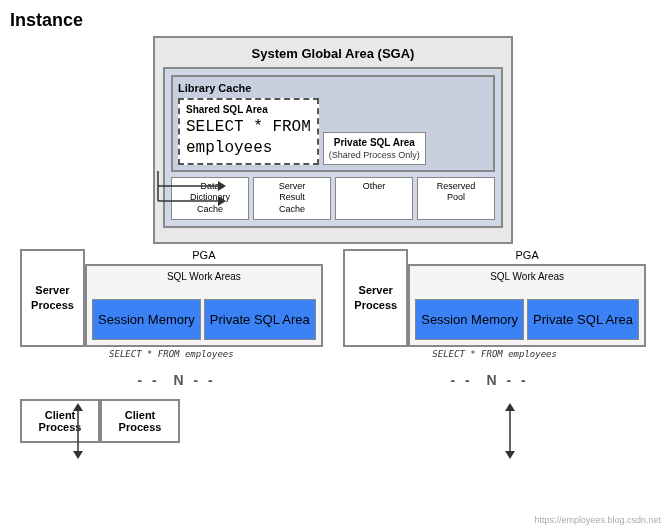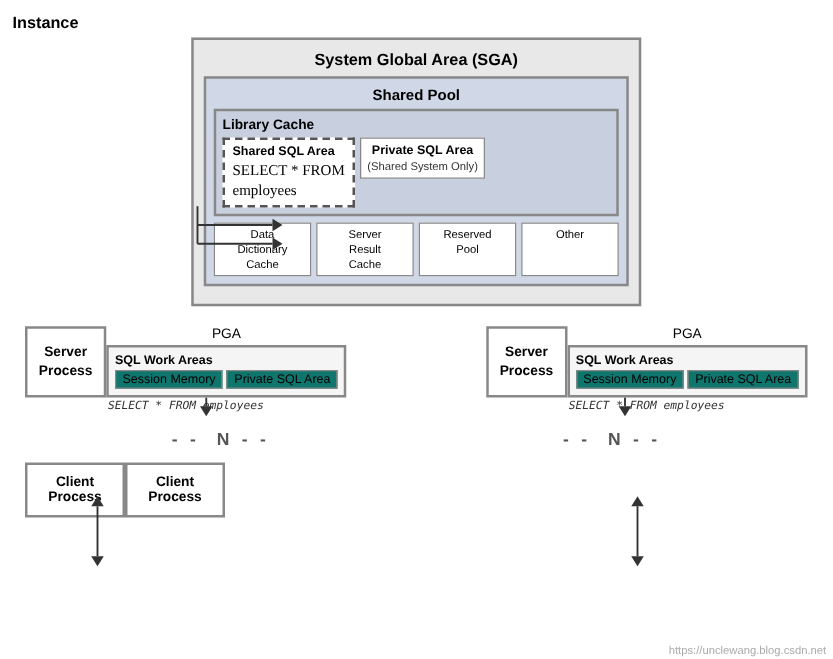--- a/index.html
+++ b/index.html
@@ -16,21 +16,21 @@
     .main-container {
       width: 666px;
       height: 527px;
       background: #fff;
       padding: 10px;
       position: relative;
     }
 
     
     .instance-label {
-      font-size: 13px;
+      font-size: 18px;
       font-weight: bold;
       margin-bottom: 5px;
     }
 
     
     .sga-box {
       border: 2px solid #888;
       background: #e8e8e8;
       width: 360px;
       margin: 0 auto;
@@ -70,42 +70,42 @@
 
     .library-cache-title {
       font-weight: bold;
       font-size: 11px;
       margin-bottom: 4px;
     }
 
     .library-cache-row {
       display: flex;
       gap: 4px;
-      align-items: flex-start;
+      align-items: flex-end;
     }
 
     
     .shared-sql-area {
       border: 2px dashed #555;
       background: #fff;
       padding: 4px 6px;
       font-size: 10px;
       min-width: 90px;
       position: relative;
     }
 
     .shared-sql-title {
       font-weight: bold;
       font-size: 10px;
       margin-bottom: 2px;
     }
 
     .sql-text {
-      font-family: Liberation Serif, serif;
-      font-size: 12px;
+      font-family: Liberation Mono, monospace;
+      font-size: 16px;
       line-height: 1.3;
     }
 
     
     .private-sql-area {
       border: 1px solid #888;
       background: #fff;
       padding: 4px 5px;
       font-size: 10px;
       min-width: 80px;
@@ -149,35 +149,36 @@
       margin-bottom: 3px;
     }
 
     .pga-box {
       border: 2px solid #888;
       background: #f5f5f5;
       padding: 5px;
     }
 
     .sql-work-areas-label {
-      font-size: 10px;
-      font-weight: bold;
-      margin-bottom: 2px;
+      text-align: center;
+      font-size: 10px;
+      font-weight: normal;
+      margin-bottom: 17px;
     }
 
     .pga-inner-row {
       display: flex;
       gap: 3px;
     }
 
     .pga-cell {
       border: 1px solid #888;
-      background: #0f766e;
-      padding: 1px 5px;
-      font-size: 10px;
+      background: #3b82f6;
+      padding: 12px 5px;
+      font-size: 13px;
       text-align: center;
     }
 
     .server-process-box {
       border: 2px solid #888;
       background: #fff;
       padding: 5px 8px;
       font-size: 11px;
       font-weight: bold;
       text-align: center;
@@ -260,46 +261,45 @@
     }
   </style>
 </head>
 <body>
 
 <div class="main-container">
   <div class="instance-label">Instance</div>
 
   <div class="layout-wrapper">
 
-    <div style="display: flex; justify-content: center; margin-bottom: 16px;">
+    <div style="display: flex; justify-content: center; margin-bottom: 5px;">
       <div class="sga-box">
         <div class="sga-title">System Global Area (SGA)</div>
 
         <div class="shared-pool-box">
-          <div class="shared-pool-title">Shared Pool</div>
 
           <div class="library-cache-box">
             <div class="library-cache-title">Library Cache</div>
             <div class="library-cache-row">
               <div class="shared-sql-area">
                 <div class="shared-sql-title">Shared SQL Area</div>
                 <div class="sql-text">SELECT * FROM<br>employees</div>
               </div>
               <div class="private-sql-area">
                 <div class="private-sql-title">Private SQL Area</div>
-                <div class="private-sql-sub">(Shared System Only)</div>
+                <div class="private-sql-sub">(Shared Process Only)</div>
               </div>
             </div>
           </div>
 
           <div class="shared-pool-bottom-row">
             <div class="pool-cell">Data<br>Dictionary<br>Cache</div>
             <div class="pool-cell">Server<br>Result<br>Cache</div>
+            <div class="pool-cell">Other</div>
             <div class="pool-cell">Reserved<br>Pool</div>
-            <div class="pool-cell">Other</div>
           </div>
         </div>
       </div>
     </div>
 
     <svg class="svg-overlay" xmlns="http://www.w3.org/2000/svg">
 
       <line x1="253" y1="248" x2="253" y2="268" stroke="#333" stroke-width="1.5"></line>
       <line x1="253" y1="268" x2="155" y2="268" stroke="#333" stroke-width="1.5"></line>
       <line x1="155" y1="268" x2="155" y2="295" stroke="#333" stroke-width="1.5"></line>
@@ -368,14 +368,14 @@
       <div class="dashed-line">- -&nbsp;&nbsp;N&nbsp;- -</div>
     </div>
 
     <div style="display: flex; justify-content: flex-start; padding: 0 10px; margin-top: 5px;">
       <div class="client-process-box">Client<br>Process</div>
       <div class="client-process-box">Client<br>Process</div>
     </div>
 
   </div>
 
-  <div class="watermark">https://unclewang.blog.csdn.net</div>
+  <div class="watermark">https://employees.blog.csdn.net</div>
 </div>
 
 </body></html>

